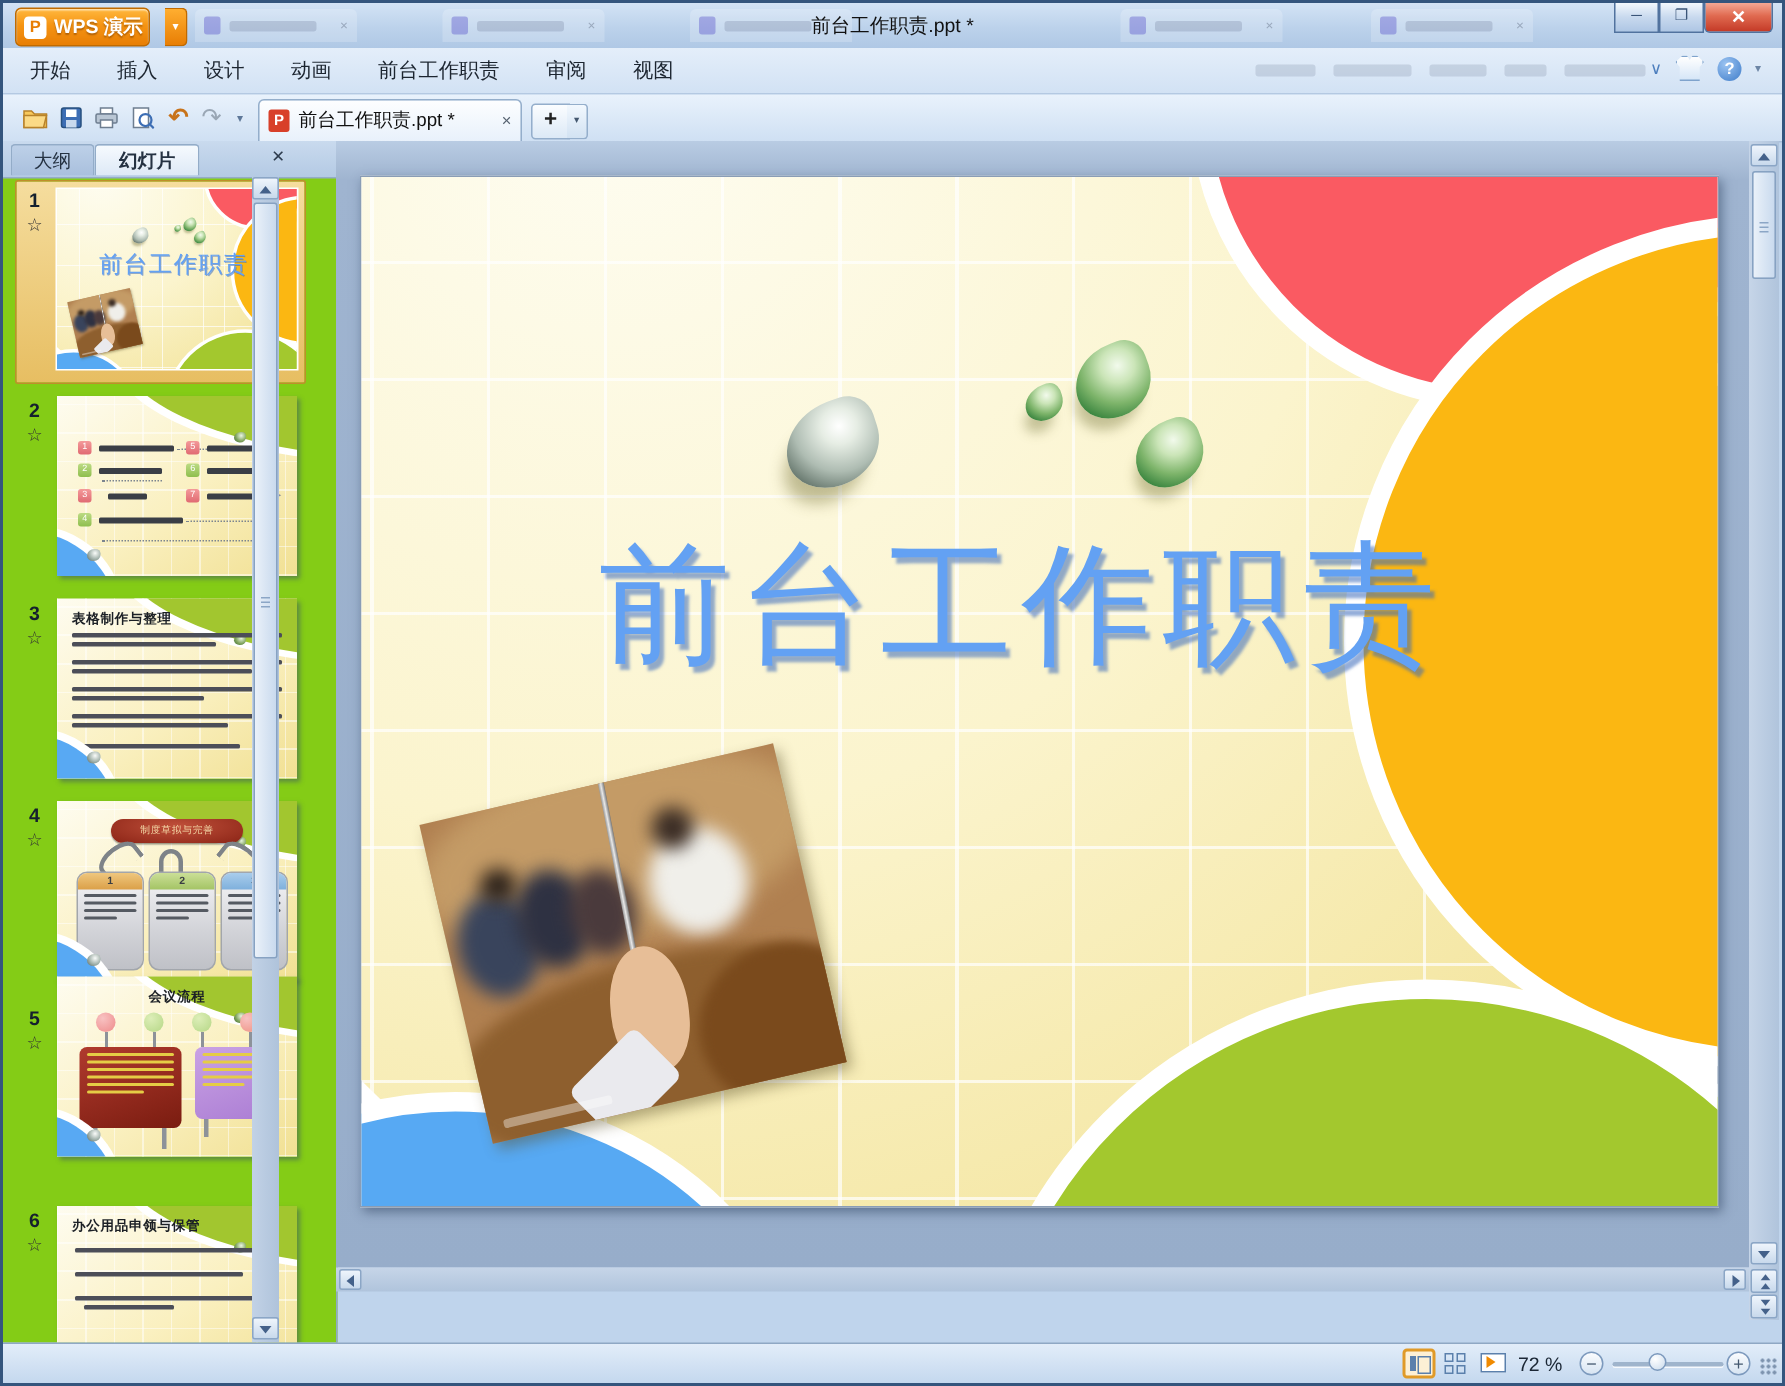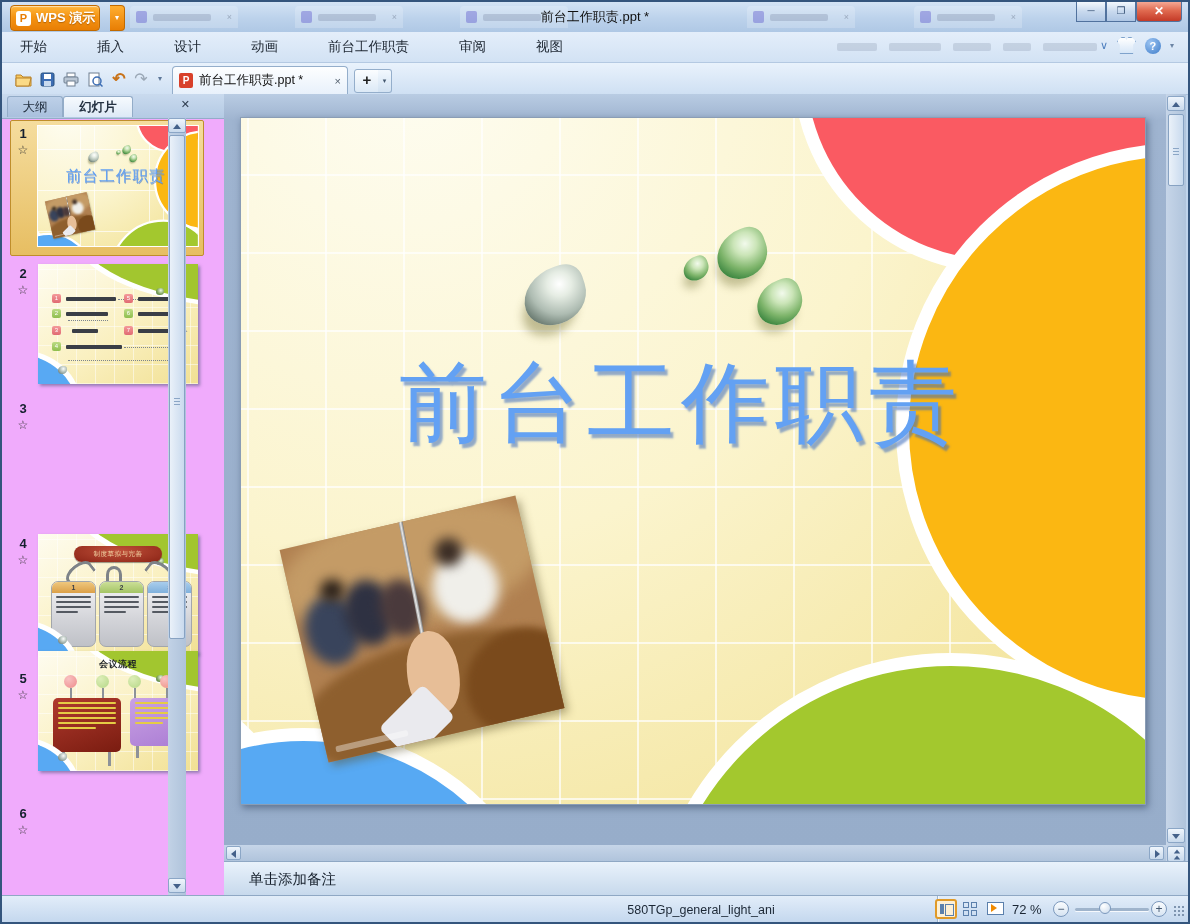--- a/index.html
+++ b/index.html
@@ -29,21 +29,21 @@
   #win-controls{position:absolute;right:6px;top:0;display:flex;}
   .wc{height:20px;border:1px solid #51729E;border-top:none;box-sizing:border-box;
     text-align:center;color:#fff;font-size:10px;line-height:18px;}
   .wc-min,.wc-max{width:30px;background:linear-gradient(180deg,#F3F8FD 0%,#C8D9EE 50%,#AEC6E4 100%);color:#3A5578;}
   .wc-close{width:46px;background:linear-gradient(180deg,#F5A894 0%,#E06A50 45%,#C43A27 100%);
     border-radius:0 0 4px 4px;font-weight:bold;font-size:12px;}
 
   
   #menubar{position:absolute;left:0;top:30px;width:100%;height:30px;
     background:linear-gradient(180deg,#E4EEFA 0%,#D2E2F4 100%);border-bottom:1px solid #B4C9E2;}
-  #menu-items{position:absolute;left:18px;top:0;height:30px;display:flex;gap:50px;align-items:center;}
+  #menu-items{position:absolute;left:18px;top:0;height:30px;display:flex;gap:31px;align-items:center;}
   .menu-item{font-size:13.5px;color:#1C2530;white-space:nowrap;cursor:default;}
   .menu-ghost{position:absolute;top:11px;height:8px;background:rgba(110,125,150,.22);border-radius:2px;}
   #menu-right{position:absolute;right:14px;top:5px;display:flex;gap:9px;align-items:center;}
   .chev{color:#4E7FBE;font-size:11px;}
   .shirt{width:17px;height:15px;background:linear-gradient(180deg,#FFFFFF,#D6E6F7);border:1px solid #7FA3CC;
     border-radius:2px 2px 3px 3px;clip-path:polygon(0 25%,25% 0,40% 0,50% 18%,60% 0,75% 0,100% 25%,85% 45%,85% 100%,15% 100%,15% 45%);}
   .helpc{width:16px;height:16px;border-radius:50%;background:radial-gradient(circle at 35% 30%,#9CC4F2,#3E7CC9);
     color:#fff;font-size:11px;font-weight:bold;text-align:center;line-height:16px;}
   .tinydrop{color:#6C85A5;font-size:8px;}
 
@@ -61,21 +61,21 @@
   #doc-tab .ppt-ico{width:14px;height:15px;background:#D8402A;border-radius:2px;color:#fff;font-size:10px;
     font-weight:bold;text-align:center;line-height:15px;margin-right:6px;flex:0 0 auto;}
   #doc-tab .doc-label{font-size:12.5px;color:#111;white-space:nowrap;overflow:hidden;flex:1;}
   #doc-tab .tab-x{color:#55616F;font-size:11px;margin-left:4px;}
   #newtab-btn{position:absolute;left:352px;top:6px;width:24px;height:22px;border:1px solid #94AECB;border-radius:3px 0 0 3px;
     background:linear-gradient(180deg,#FBFDFF,#DCE9F6);text-align:center;line-height:20px;font-size:15px;font-weight:bold;color:#222;}
   #newtab-drop{position:absolute;left:376px;top:6px;width:13px;height:22px;border:1px solid #94AECB;border-left:none;
     border-radius:0 3px 3px 0;background:linear-gradient(180deg,#F2F8FE,#D2E2F2);color:#44586F;font-size:7px;text-align:center;line-height:22px;}
 
   
-  #sidebar{position:absolute;left:0;top:92px;width:222px;height:801px;background:#f0abfc;border-right:1px solid #8FA8C4;}
+  #sidebar{position:absolute;left:0;top:92px;width:222px;height:801px;background:#84cc16;border-right:1px solid #8FA8C4;}
   #side-tabs{position:absolute;left:0;top:0;width:100%;height:24px;
     background:linear-gradient(180deg,#C9DAEE,#B4CAE4);border-bottom:1px solid #93ACC8;}
   .side-tab{position:absolute;top:2px;height:21px;font-size:12.5px;color:#253242;text-align:center;line-height:21px;
     border:1px solid #93ACC8;border-bottom:none;border-radius:3px 3px 0 0;box-sizing:border-box;}
   .side-tab.inactive{left:5px;width:56px;background:linear-gradient(180deg,#BDD0E8,#A9C0DD);}
   .side-tab.active{left:61px;width:70px;background:linear-gradient(180deg,#F6FAFE,#DDE9F6);font-weight:bold;}
   #panel-x{position:absolute;right:34px;top:4px;font-size:11px;color:#2E3C4E;}
   #thumbs{position:absolute;left:0;top:24px;width:202px;height:777px;overflow:hidden;}
   .tnum{position:absolute;width:22px;text-align:center;font-size:13px;font-weight:bold;color:#15202E;}
   .tstar{display:block;font-size:12px;font-weight:normal;color:#333;margin-top:2px;}
@@ -394,20 +394,37 @@
           <span class="carr" style="left:146px;top:64px">▸</span>
         <i class="cdots" style="left:30px;top:96px;width:108px"></i>
           <span class="carr" style="left:140px;top:93px">▸</span>
         <div class="bluecorner"></div>
           <i class="graydrop"></i>
       </div>
 
       <div class="tnum" style="left:10px;top:283px">
         <span>3</span><span class="tstar">☆</span>
       </div>
+      <div class="timg" style="top:281px">
+        <div class="swoosh"></div>
+          <i class="tdropA"></i>
+          <i class="tdropB"></i>
+        <span class="ttitle">表格制作与整理</span>
+        <i class="gline" style="left:10px;top:23px;width:140px"></i>
+          <i class="gline" style="left:10px;top:29px;width:96px"></i>
+        <i class="gline" style="left:10px;top:41px;width:140px"></i>
+          <i class="gline" style="left:10px;top:47px;width:120px"></i>
+        <i class="gline" style="left:10px;top:59px;width:140px"></i>
+          <i class="gline" style="left:10px;top:65px;width:88px"></i>
+        <i class="gline" style="left:10px;top:77px;width:140px"></i>
+          <i class="gline" style="left:10px;top:83px;width:104px"></i>
+        <i class="gline" style="left:10px;top:97px;width:112px"></i>
+        <div class="bluecorner"></div>
+          <i class="graydrop"></i>
+      </div>
 
       <div class="tnum" style="left:10px;top:418px">
         <span>4</span><span class="tstar">☆</span>
       </div>
       <div class="timg" style="top:416px">
         <div class="swoosh"></div>
           <i class="tdropA"></i>
           <i class="tdropB"></i>
         <div class="banner">制度草拟与完善</div>
         <i class="arc" style="left:26px;top:30px;transform:rotate(-38deg)"></i>
@@ -473,20 +490,30 @@
           <i class="leg" style="left:70px;top:101px"></i>
         <i class="leg" style="left:98px;top:95px;height:12px"></i>
           <i class="leg" style="left:136px;top:95px;height:12px"></i>
         <div class="bluecorner"></div>
           <i class="graydrop"></i>
       </div>
 
       <div class="tnum" style="left:10px;top:688px">
         <span>6</span><span class="tstar">☆</span>
       </div>
+      <div class="timg" style="top:686px">
+        <div class="swoosh"></div>
+          <i class="tdropA"></i>
+          <i class="tdropB"></i>
+        <span class="ttitle">办公用品申领与保管</span>
+        <i class="gline" style="left:12px;top:28px;width:132px"></i>
+        <i class="gline" style="left:12px;top:44px;width:112px"></i>
+        <i class="gline" style="left:12px;top:60px;width:136px"></i>
+          <i class="gline" style="left:18px;top:66px;width:60px"></i>
+      </div>
 
       <div class="sbar" style="left:166px;top:0;width:18px;height:777px"></div>
       <div class="sbtn" style="left:166px;top:0;width:18px;height:15px">
           <i class="tri tri-up" style="left:4px;top:5px"></i>
         </div>
       <div class="sthumb" style="left:167px;top:17px;width:16px;height:504px">
           <i class="grip" style="top:262px"></i>
         </div>
       <div class="sbtn" style="left:166px;top:760px;width:18px;height:15px">
           <i class="tri tri-down" style="left:4px;top:5px"></i>
@@ -551,28 +578,22 @@
 
   <div id="hscroll">
     <div class="sbtn" style="left:2px;top:1px;width:15px;height:14px">
         <i class="tri tri-left" style="left:4px;top:3px"></i>
       </div>
     <div class="sbtn" style="left:925px;top:1px;width:15px;height:14px">
         <i class="tri tri-right" style="left:5px;top:3px"></i>
       </div>
   </div>
 
-  <div id="notes">
-    <span>单击添加备注</span>
-  </div>
 
   <div id="statusbar">
-    <div class="scell" style="left:463px;width:472px">
-      <span>580TGp_general_light_ani</span>
-    </div>
     <div class="vbtn sel" style="left:933px">
         <i class="vnorm-i"></i>
         <i class="vnorm-m"></i>
       </div>
     <div class="vbtn vsort" style="left:958px">
       <i style="left:3px;top:3px"></i>
         <i style="left:11px;top:3px"></i>
         <i style="left:3px;top:11px"></i>
         <i style="left:11px;top:11px"></i>
     </div>

